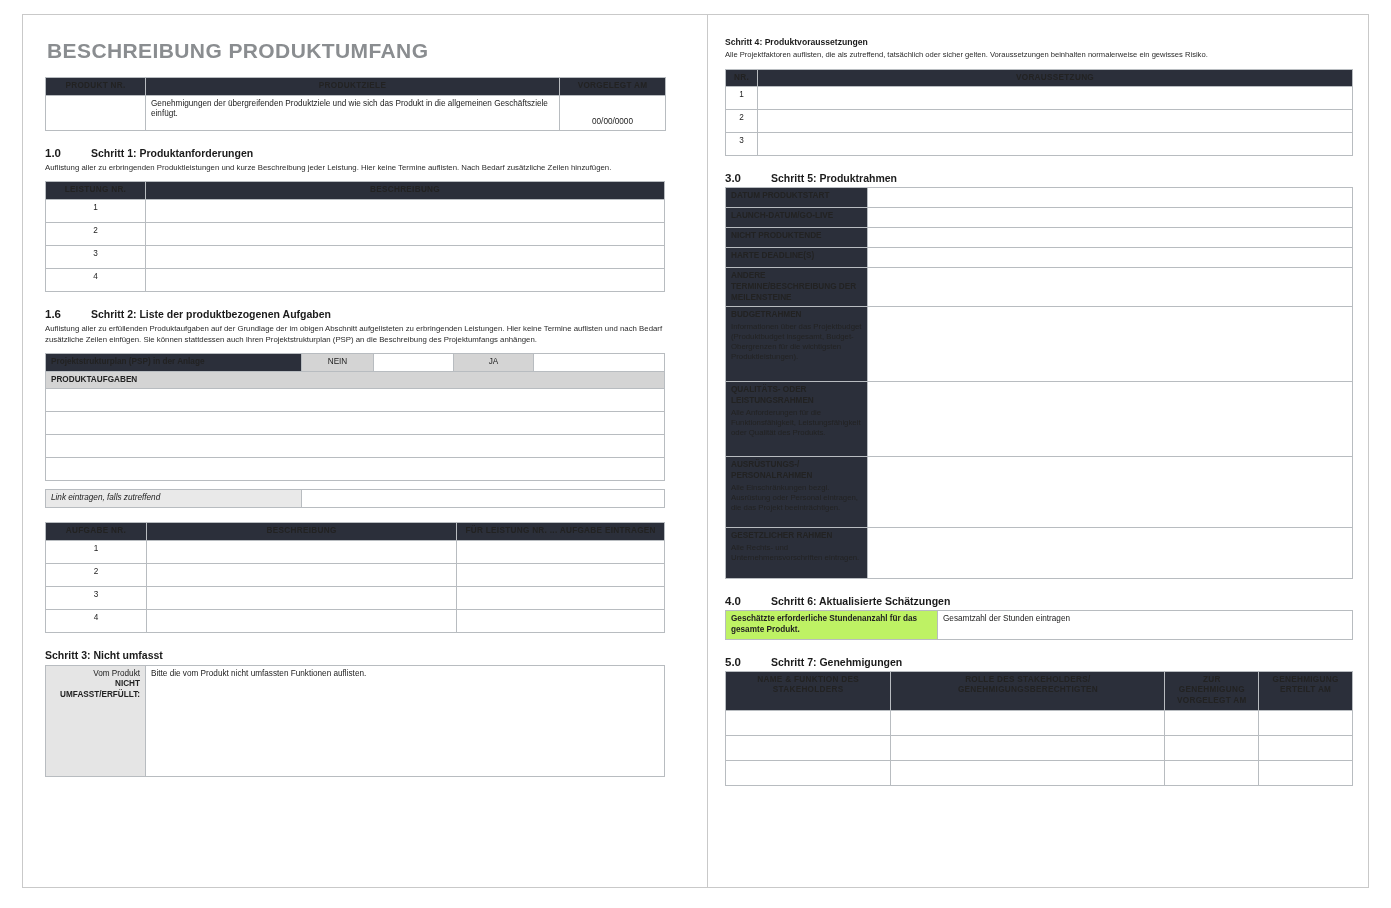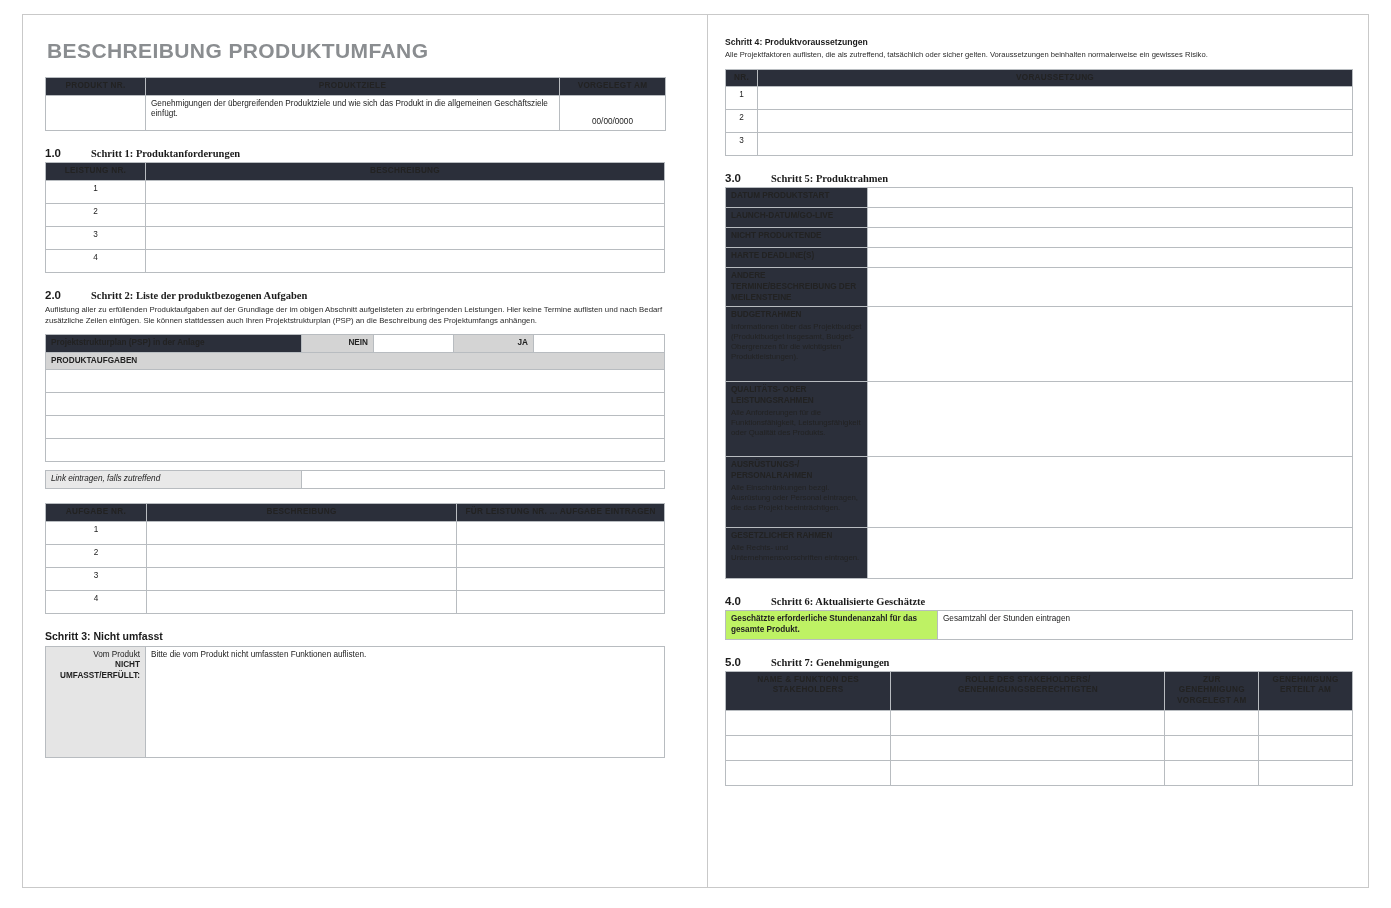--- a/index.html
+++ b/index.html
@@ -94,21 +94,20 @@
   .sec-num {
     font-size: 11.5px;
     font-weight: bold;
     color: #1b1b1b;
     width: 46px;
   }
   .sec-title {
     font-size: 10.5px;
     font-weight: bold;
     color: #1b1b1b;
-    font-family: Liberation Serif, serif;
   }
   .sec-desc {
     font-size: 7.8px;
     color: #2b2b2b;
     line-height: 1.42;
     margin: 2px 0 8px 0;
   }
   .sec-title-plain {
     font-size: 10.5px;
     font-weight: bold;
@@ -130,23 +129,23 @@
   .graybar {
     background: #d4d4d4;
     font-weight: bold;
     font-size: 8px;
     color: #1b1b1b;
     padding: 4px 6px;
     border: 1px solid #b8bcc0;
   }
   .graycell {
     background: #d4d4d4;
-    font-weight: bold;
+    font-weight: normal;
     font-size: 8.2px;
-    text-align: right;
+    text-align: center;
     color: #1b1b1b;
     margin-top: 28px;
   }
   .link-note {
     background: #e9e9e9;
     font-style: italic;
     font-size: 8px;
     color: #3a3a3a;
     border: 1px solid #b8bcc0;
     padding: 4px 6px;
@@ -216,20 +215,21 @@
           <td>Genehmigungen der übergreifenden Produktziele und wie sich das Produkt  in die allgemeinen Geschäftsziele einfügt.</td>
           <td class="ctr" style="padding-top:21px">00/00/0000</td>
         </tr>
       </tbody>
         </table>
 
       <div class="section-head">
         <span class="sec-num">1.0</span>
         <span class="sec-title">Schritt 1: Produktanforderungen</span>
       </div>
+      <div class="sec-desc">Auflistung aller zu erbringenden Produktleistungen und kurze Beschreibung jeder Leistung. Hier keine Termine auflisten. Nach Bedarf zusätzliche Zeilen hinzufügen.</div>
 
       <table class="t">
         <colgroup>
             <col style="width:100px">
             <col>
           </colgroup>
         <tbody>
             <tr>
           <th class="hdr">LEISTUNG  NR.</th>
           <th class="hdr">BESCHREIBUNG</th>
@@ -247,21 +247,21 @@
           <td></td>
         </tr>
         <tr>
           <td class="ctr empty">4</td>
           <td></td>
         </tr>
       </tbody>
         </table>
 
       <div class="section-head">
-        <span class="sec-num">2.0</span>
+        <span class="sec-num">1.6</span>
         <span class="sec-title">Schritt 2: Liste der produktbezogenen Aufgaben</span>
       </div>
       <div class="sec-desc">Auflistung aller zu erfüllenden Produktaufgaben auf der Grundlage der im obigen Abschnitt aufgelisteten zu erbringenden Leistungen. Hier keine Termine auflisten und nach Bedarf zusätzliche Zeilen einfügen. Sie können stattdessen auch Ihren Projektstrukturplan (PSP) an die Beschreibung des Projektumfangs anhängen.</div>
 
       <table class="t">
         <colgroup>
             <col style="width:256px">
             <col style="width:72px">
             <col style="width:80px">
             <col style="width:80px">
@@ -465,21 +465,21 @@
             <span>GESETZLICHER RAHMEN</span>
             <span class="sub">Alle Rechts- und Unternehmensvorschriften eintragen.</span>
           </td>
           <td></td>
         </tr>
       </tbody>
         </table>
 
       <div class="section-head">
         <span class="sec-num">4.0</span>
-        <span class="sec-title">Schritt 6: Aktualisierte Geschätzte</span>
+        <span class="sec-title">Schritt 6: Aktualisierte Schätzungen</span>
       </div>
 
       <table class="t">
         <colgroup>
             <col style="width:212px">
             <col>
           </colgroup>
         <tbody>
             <tr>
           <td class="est-label">Geschätzte erforderliche Stundenanzahl für das gesamte Produkt.</td>

